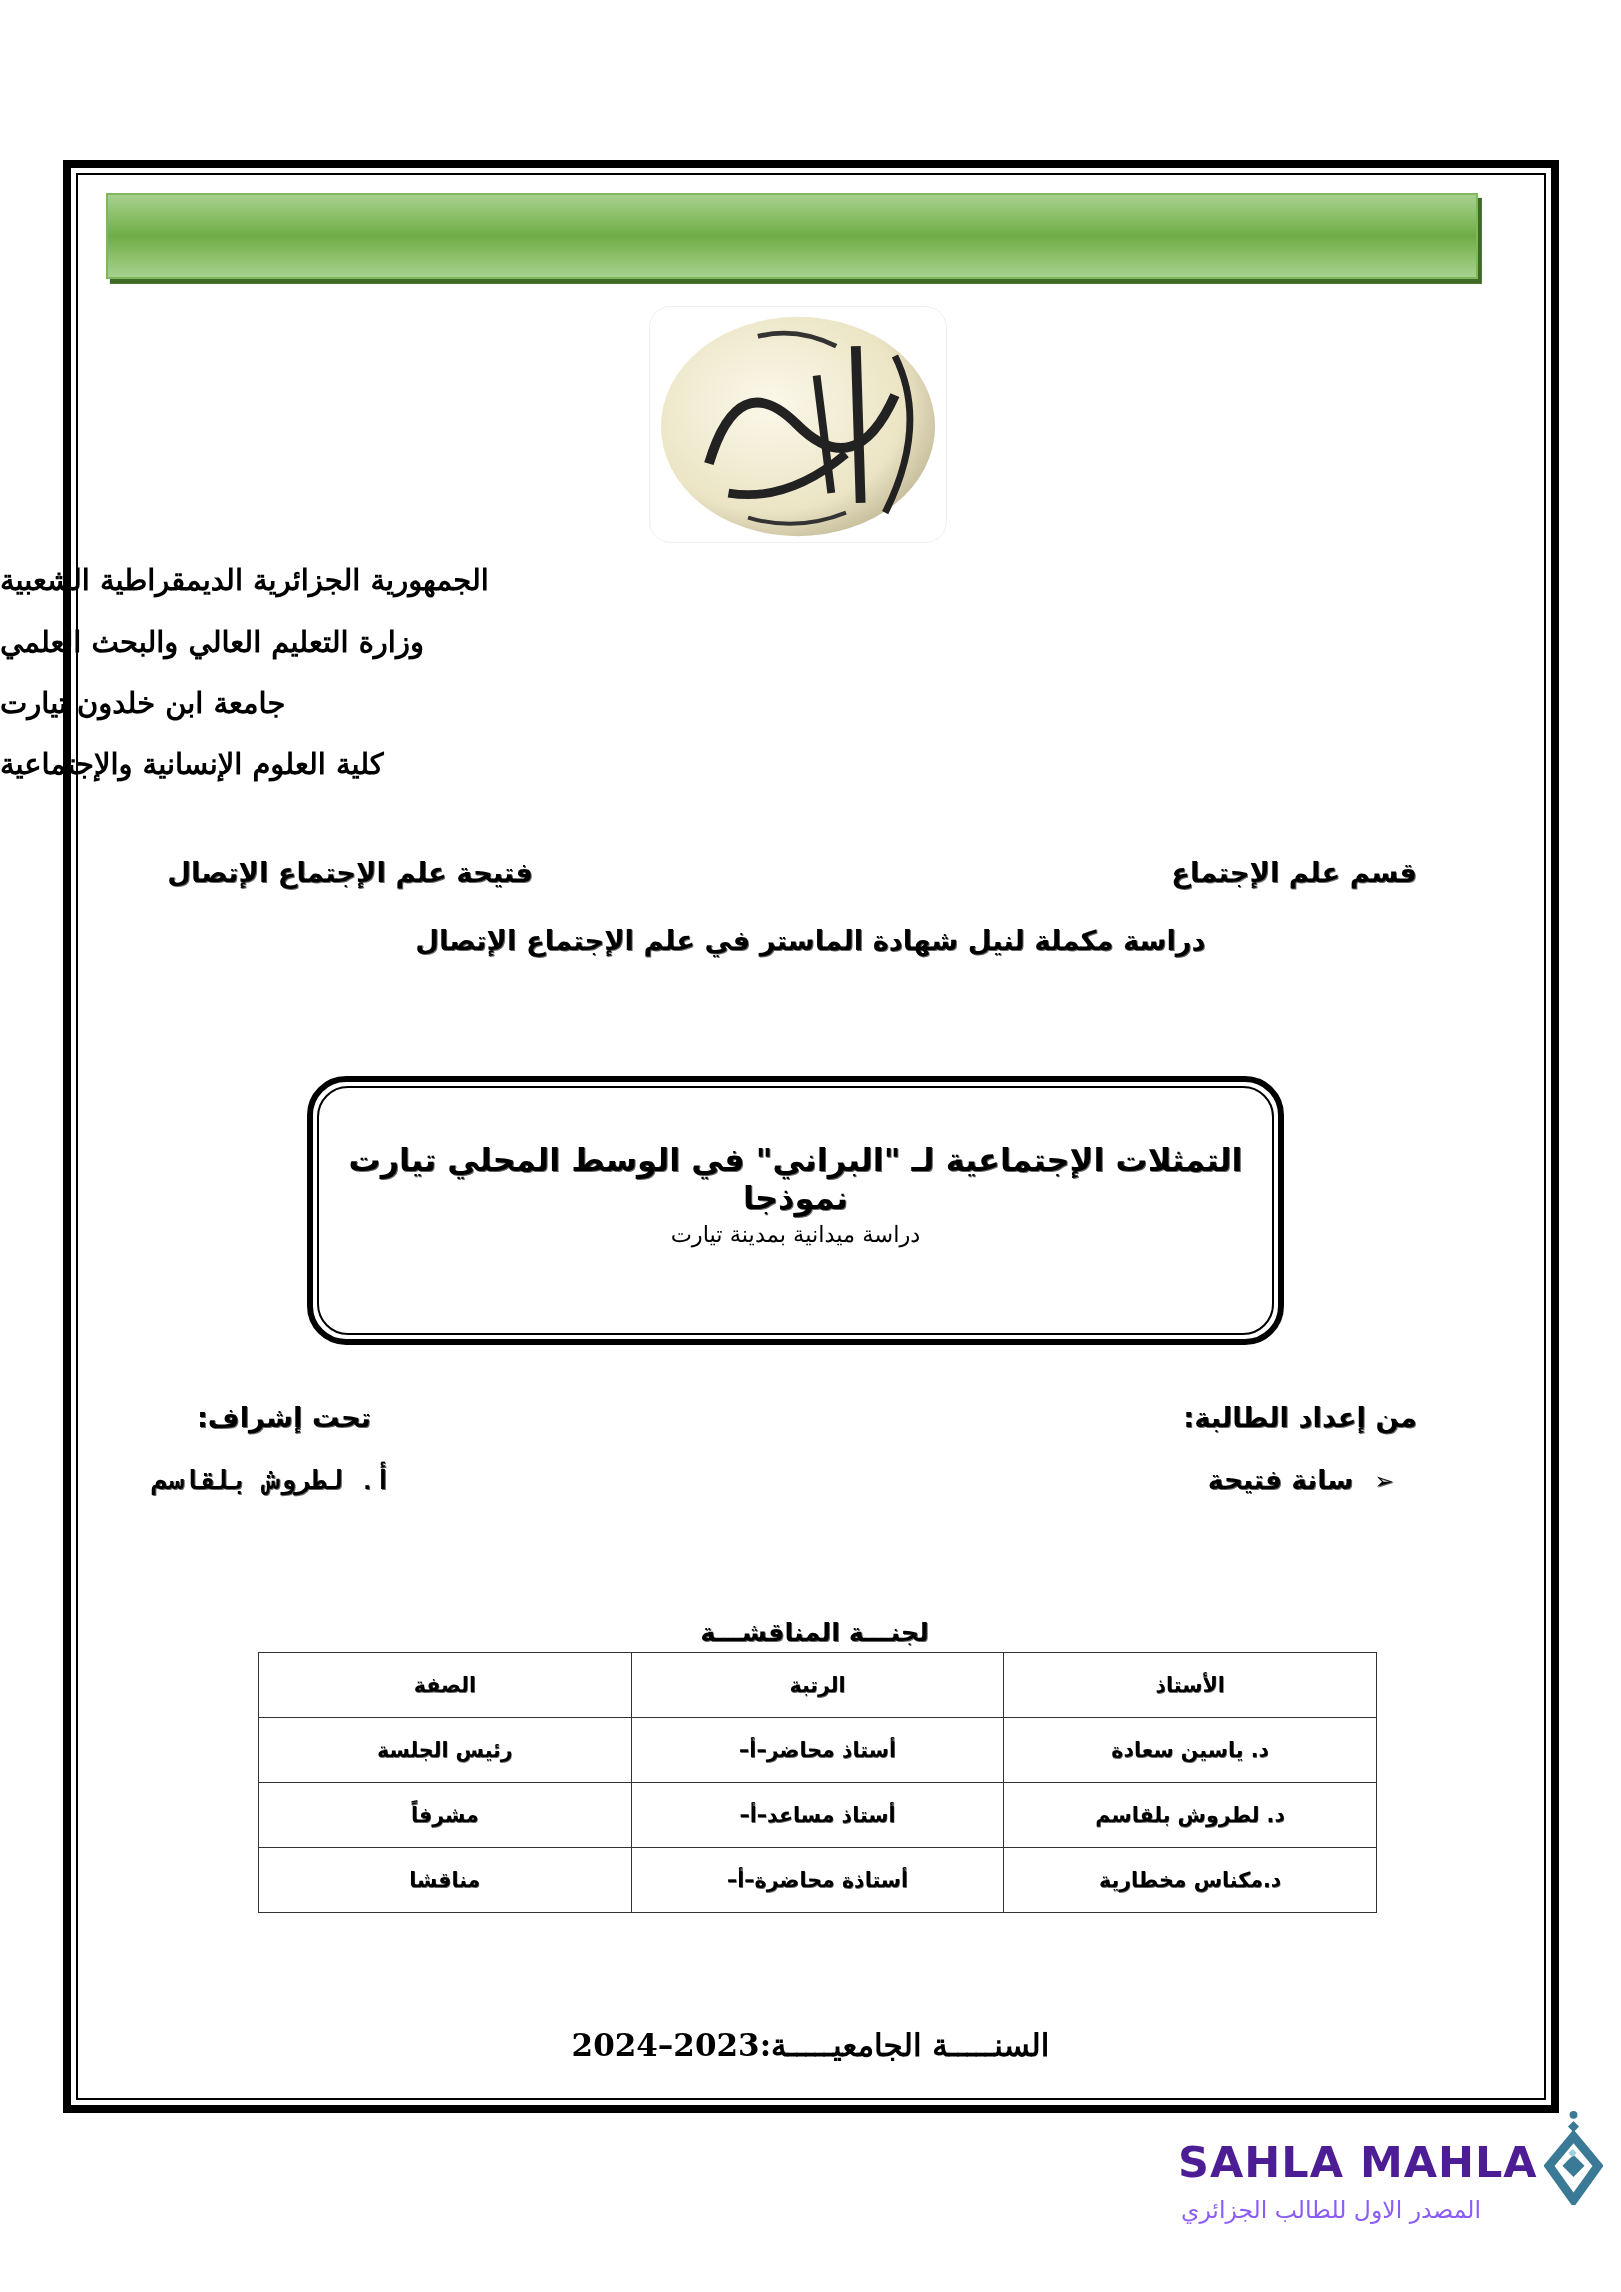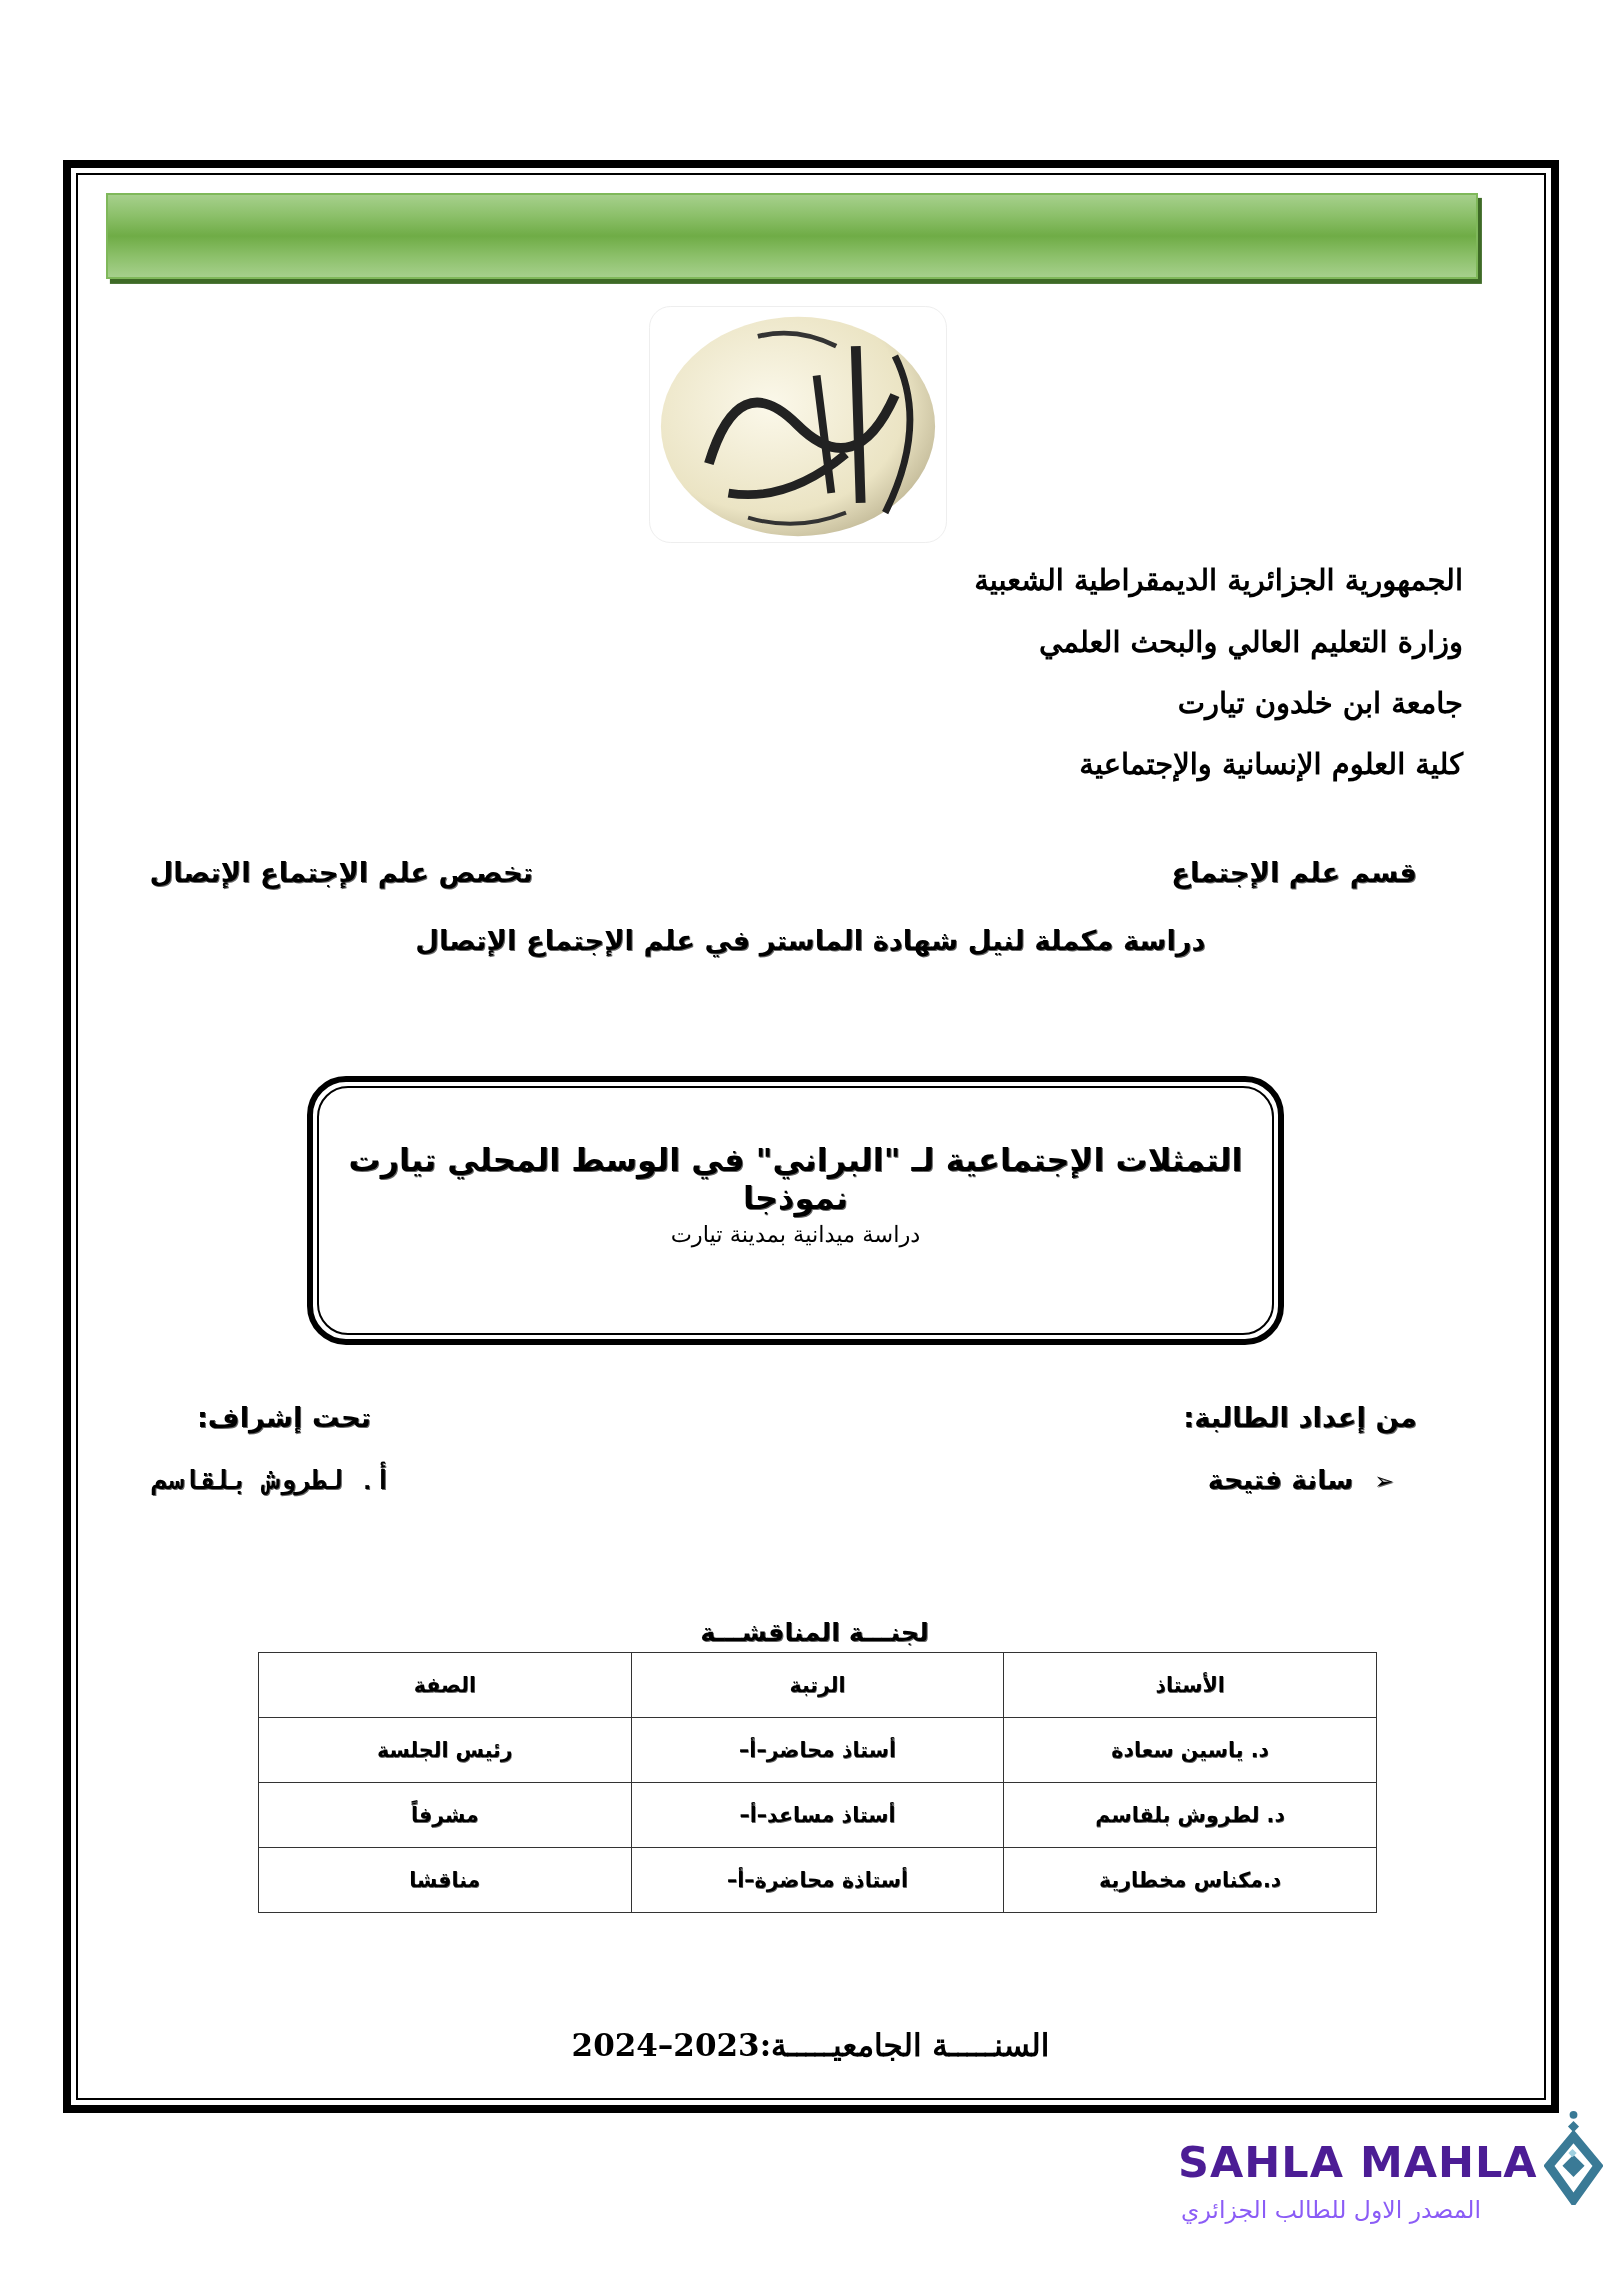--- a/index.html
+++ b/index.html
@@ -15,21 +15,21 @@
 
   
   .banner { position:absolute; left:106px; top:193px; width:1372px; height:86px;
             background:linear-gradient(to bottom, #a6d08c 0%, #8cc06a 25%, #6fac46 50%, #8cc06a 75%, #a6d08c 100%);
             border:2px solid #7fb85a; box-shadow:3.9px 4.9px 0 #3e6a26; box-sizing:border-box; }
 
   
   .logo { position:absolute; left:649px; top:306px; width:296px; height:235px;
           border-radius:21.6px; background:#fff; border:1px solid #eee; overflow:hidden; }
 
-  .center-line { position:absolute; left:0; width:1463px; text-align:right; direction:rtl;
+  .center-line { position:absolute; left:0; width:1463px; text-align:left; direction:rtl;
                  font-weight:bold; }
   .l1 { top:563px; font-size:29px; }
   .l2 { top:625px; font-size:29px; }
   .l3 { top:686px; font-size:29px; }
   .l4 { top:747px; font-size:29px; }
 
   .rtl { direction:rtl; font-family:"DejaVu Sans", "Liberation Sans", sans-serif; font-weight:bold;
          text-shadow:1px 1px 0 #666; }
   .dept { top:857px; right:204px; font-size:27.4px; }
   .spec { top:857px; right:1088px; font-size:27.4px; }
@@ -97,21 +97,21 @@
     <path d="M250 50 Q285 120 240 210" stroke="#222" stroke-width="7" fill="none"></path>
   </svg>
 </div>
 
 <div class="center-line l1">الجمهورية الجزائرية الديمقراطية الشعبية</div>
 <div class="center-line l2">وزارة التعليم العالي والبحث العلمي</div>
 <div class="center-line l3">جامعة ابن خلدون تيارت</div>
 <div class="center-line l4">كلية العلوم الإنسانية والإجتماعية</div>
 
 <div class="abs rtl dept">قسم علم الإجتماع</div>
-<div class="abs rtl spec">تخصص علم الإجتماع الإتصال</div>
+<div class="abs rtl spec">فتيحة علم الإجتماع الإتصال</div>
 <div class="rtl study">دراسة مكملة لنيل شهادة الماستر في علم الإجتماع الإتصال</div>
 
 <div class="title-box-outer">
   <div class="title-box-inner"></div>
   <div class="title-main">التمثلات الإجتماعية لـ "البراني" في الوسط المحلي تيارت نموذجا</div>
   <div class="title-sub">دراسة ميدانية بمدينة تيارت</div>
 </div>
 
 <div class="abs rtl prep-label">من إعداد الطالبة:</div>
 <div class="abs rtl sup-label">تحت إشراف:</div>

